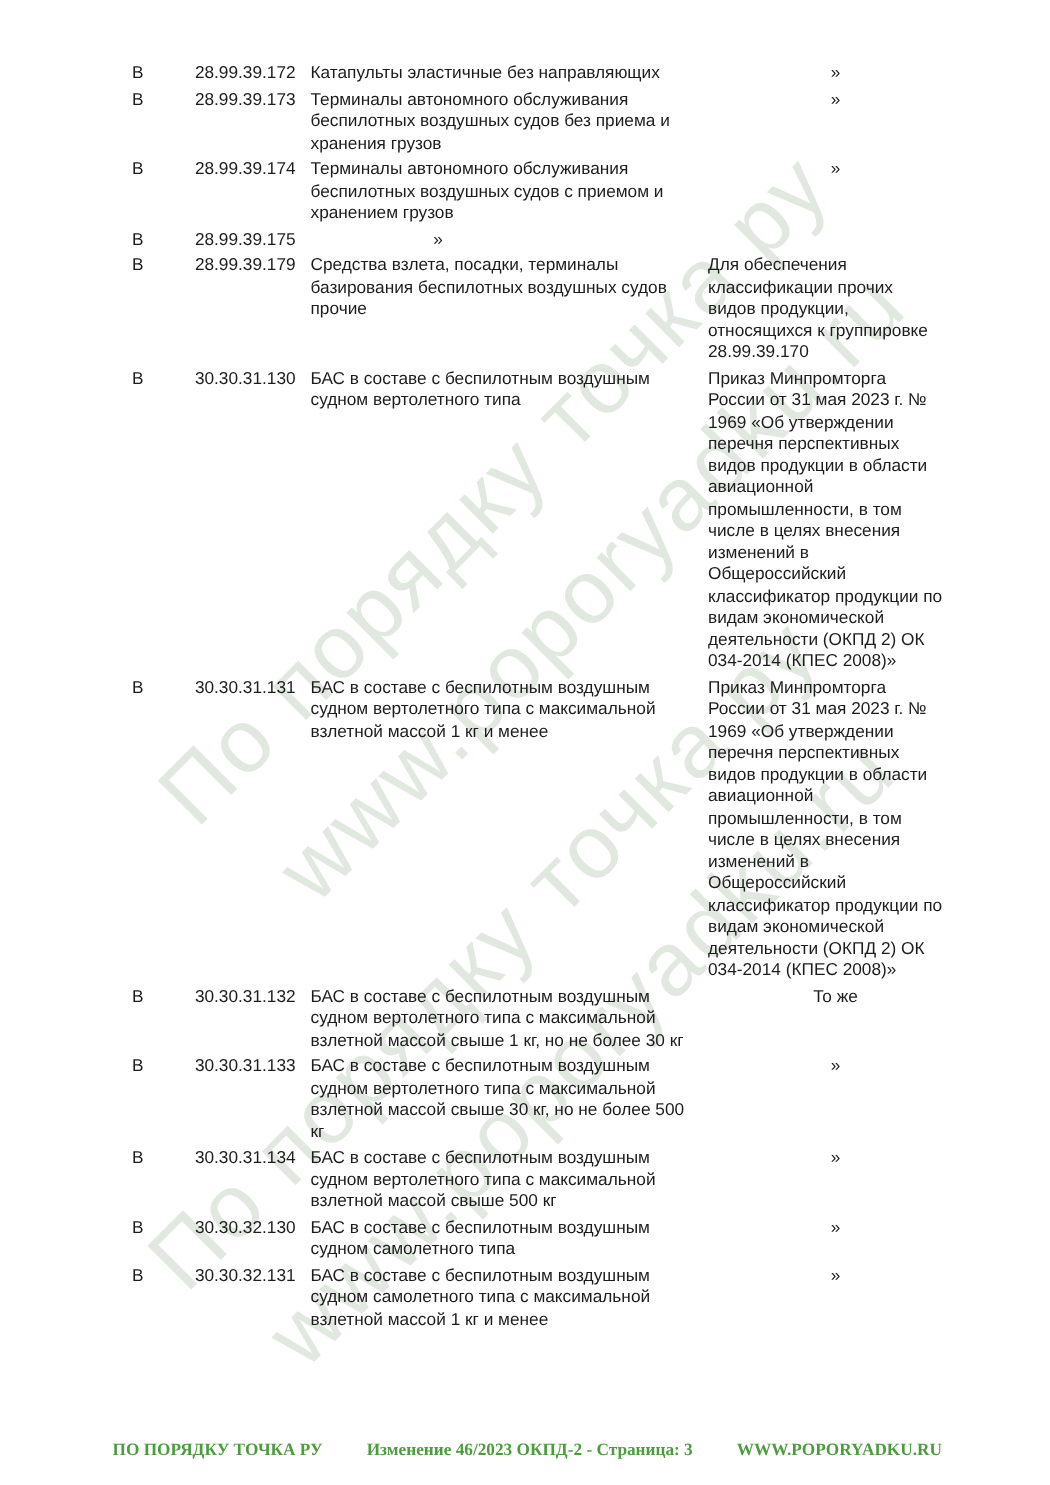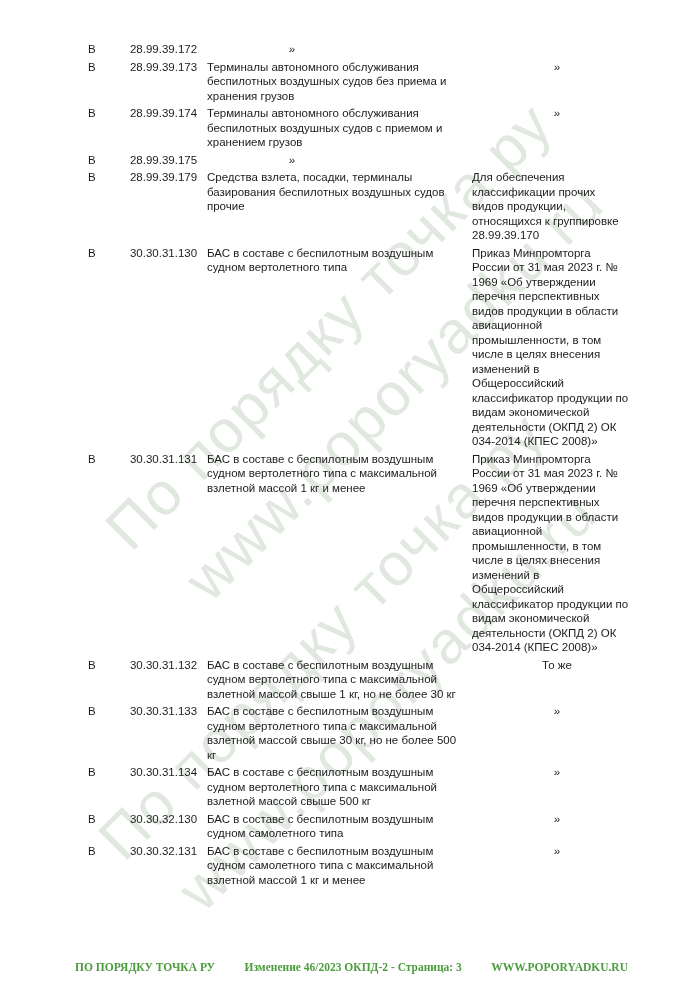--- a/index.html
+++ b/index.html
@@ -70,20 +70,21 @@
   </div>
   <div class="watermark wm-b" style="color: rgb(225, 232, 224);">
     <div>По порядку точка ру</div>
     <div>www.poporyadku.ru</div>
   </div>
 
   <main class="table">
     <div class="row">
       <div class="c-letter">В</div>
       <div class="c-code">28.99.39.172</div>
+      <div class="c-desc">Катапульты эластичные без направляющих</div>
       <div class="c-note centered">»</div>
     </div>
 
     <div class="row">
       <div class="c-letter">В</div>
       <div class="c-code">28.99.39.173</div>
       <div class="c-desc">Терминалы автономного обслуживания
 беспилотных воздушных судов без приема и
 хранения грузов</div>
       <div class="c-note centered">»</div>

